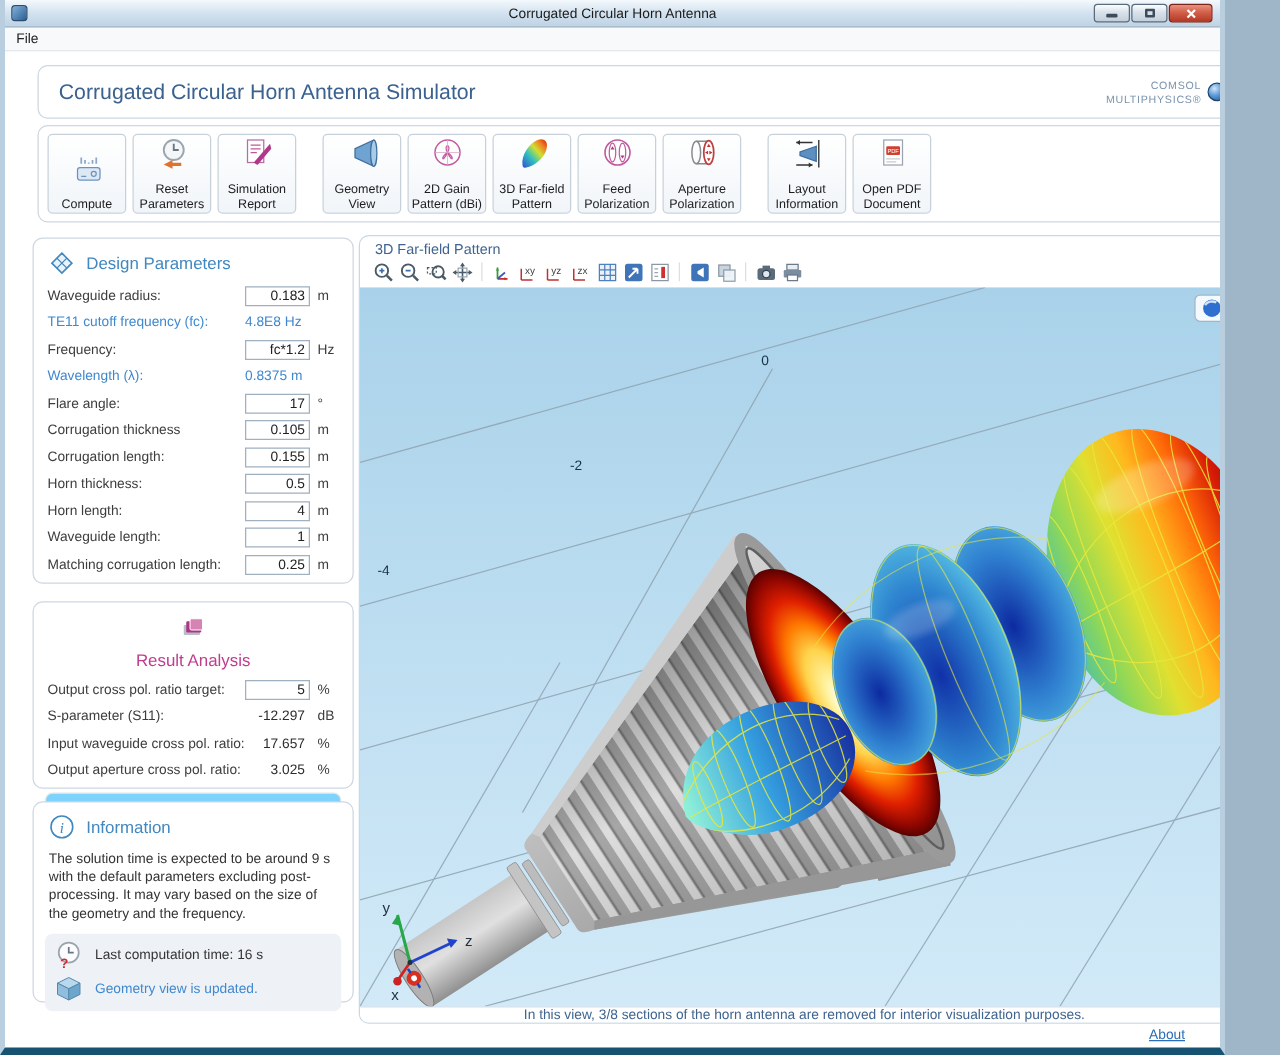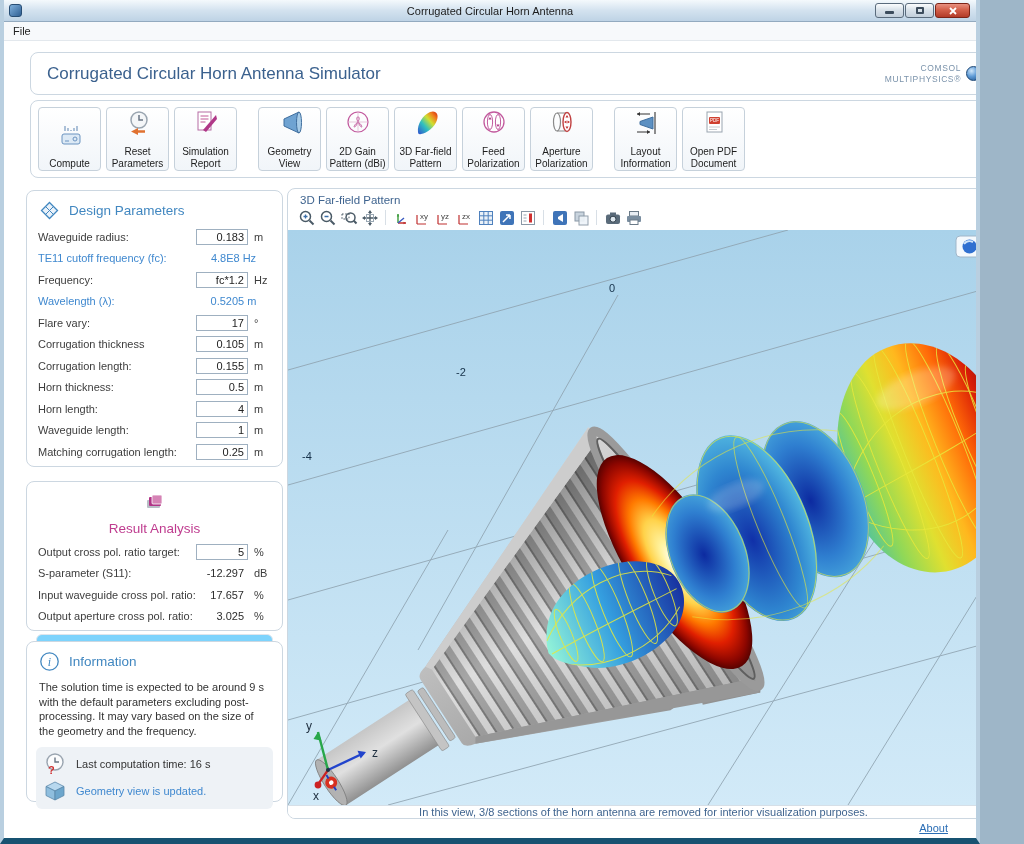--- a/index.html
+++ b/index.html
@@ -39,21 +39,21 @@
   .tbtn svg{flex:0 0 auto;}
   .tbtn .lbl{font-size:10px;color:#1d1d1d;text-align:center;line-height:1.18;}
   
   .panel-head{display:flex;align-items:center;gap:9px;padding:9px 12px 5px;font-size:13.5px;color:#4187c0;}
   .panel-head.magenta{color:#bf3c8f;flex-direction:column;}
   .prow{display:flex;align-items:center;height:21.5px;padding:0 11px;font-size:11px;color:#3d3d3d;}
   .plabel{flex:1;}
   .pfield{width:52px;height:16px;border:1px solid #9fb0c0;font-family:"Liberation Sans",sans-serif;
     font-size:11px;text-align:right;padding:0 3px;color:#222;background:#fff;}
   .punit{width:17px;margin-left:6px;color:#3d3d3d;}
-  .pro{width:75px;text-align:center;color:#3f88cf;}
+  .pro{width:75px;text-align:left;color:#3f88cf;}
   .prolabel{color:#3f88cf;}
   .rval{width:52px;text-align:right;color:#2d2d2d;padding-right:4px;}
   .statusbox{margin:7px 9px 0;background:#7dd3fc;border:1px solid #dfe5ec;border-radius:6px;
     display:flex;align-items:center;gap:10px;padding:5px 2px;font-size:11px;color:#333;}
   .infobody{padding:3px 12px 0;font-size:11px;color:#333;line-height:1.33;}
   .infobox{margin:8px 9px 0;background:#eef2f6;border-radius:6px;padding:4px 8px;font-size:11px;color:#333;}
   .inforow{display:flex;align-items:center;gap:10px;min-height:27px;}
   .inforow .blue{color:#3f88cf;}
   
   .gfx-card{left:283px;top:188px;width:713px;height:631px;overflow:hidden;display:flex;flex-direction:column;}
@@ -226,24 +226,24 @@
         <span class="plabel prolabel">TE11 cutoff frequency (fc):</span>
         <span class="pro">4.8E8 Hz</span>
       </div>
     <div class="prow">
         <span class="plabel">Frequency:</span>
         <input class="pfield" value="fc*1.2" style="">
         <span class="punit">Hz</span>
       </div>
     <div class="prow">
         <span class="plabel prolabel">Wavelength (λ):</span>
-        <span class="pro">0.5205 m</span>
-      </div>
-    <div class="prow">
-        <span class="plabel">Flare vary:</span>
+        <span class="pro">0.8375 m</span>
+      </div>
+    <div class="prow">
+        <span class="plabel">Flare angle:</span>
         <input class="pfield" value="17" style="">
         <span class="punit">°</span>
       </div>
     <div class="prow">
         <span class="plabel">Corrugation thickness</span>
         <input class="pfield" value="0.105" style="">
         <span class="punit">m</span>
       </div>
     <div class="prow">
         <span class="plabel">Corrugation length:</span>

